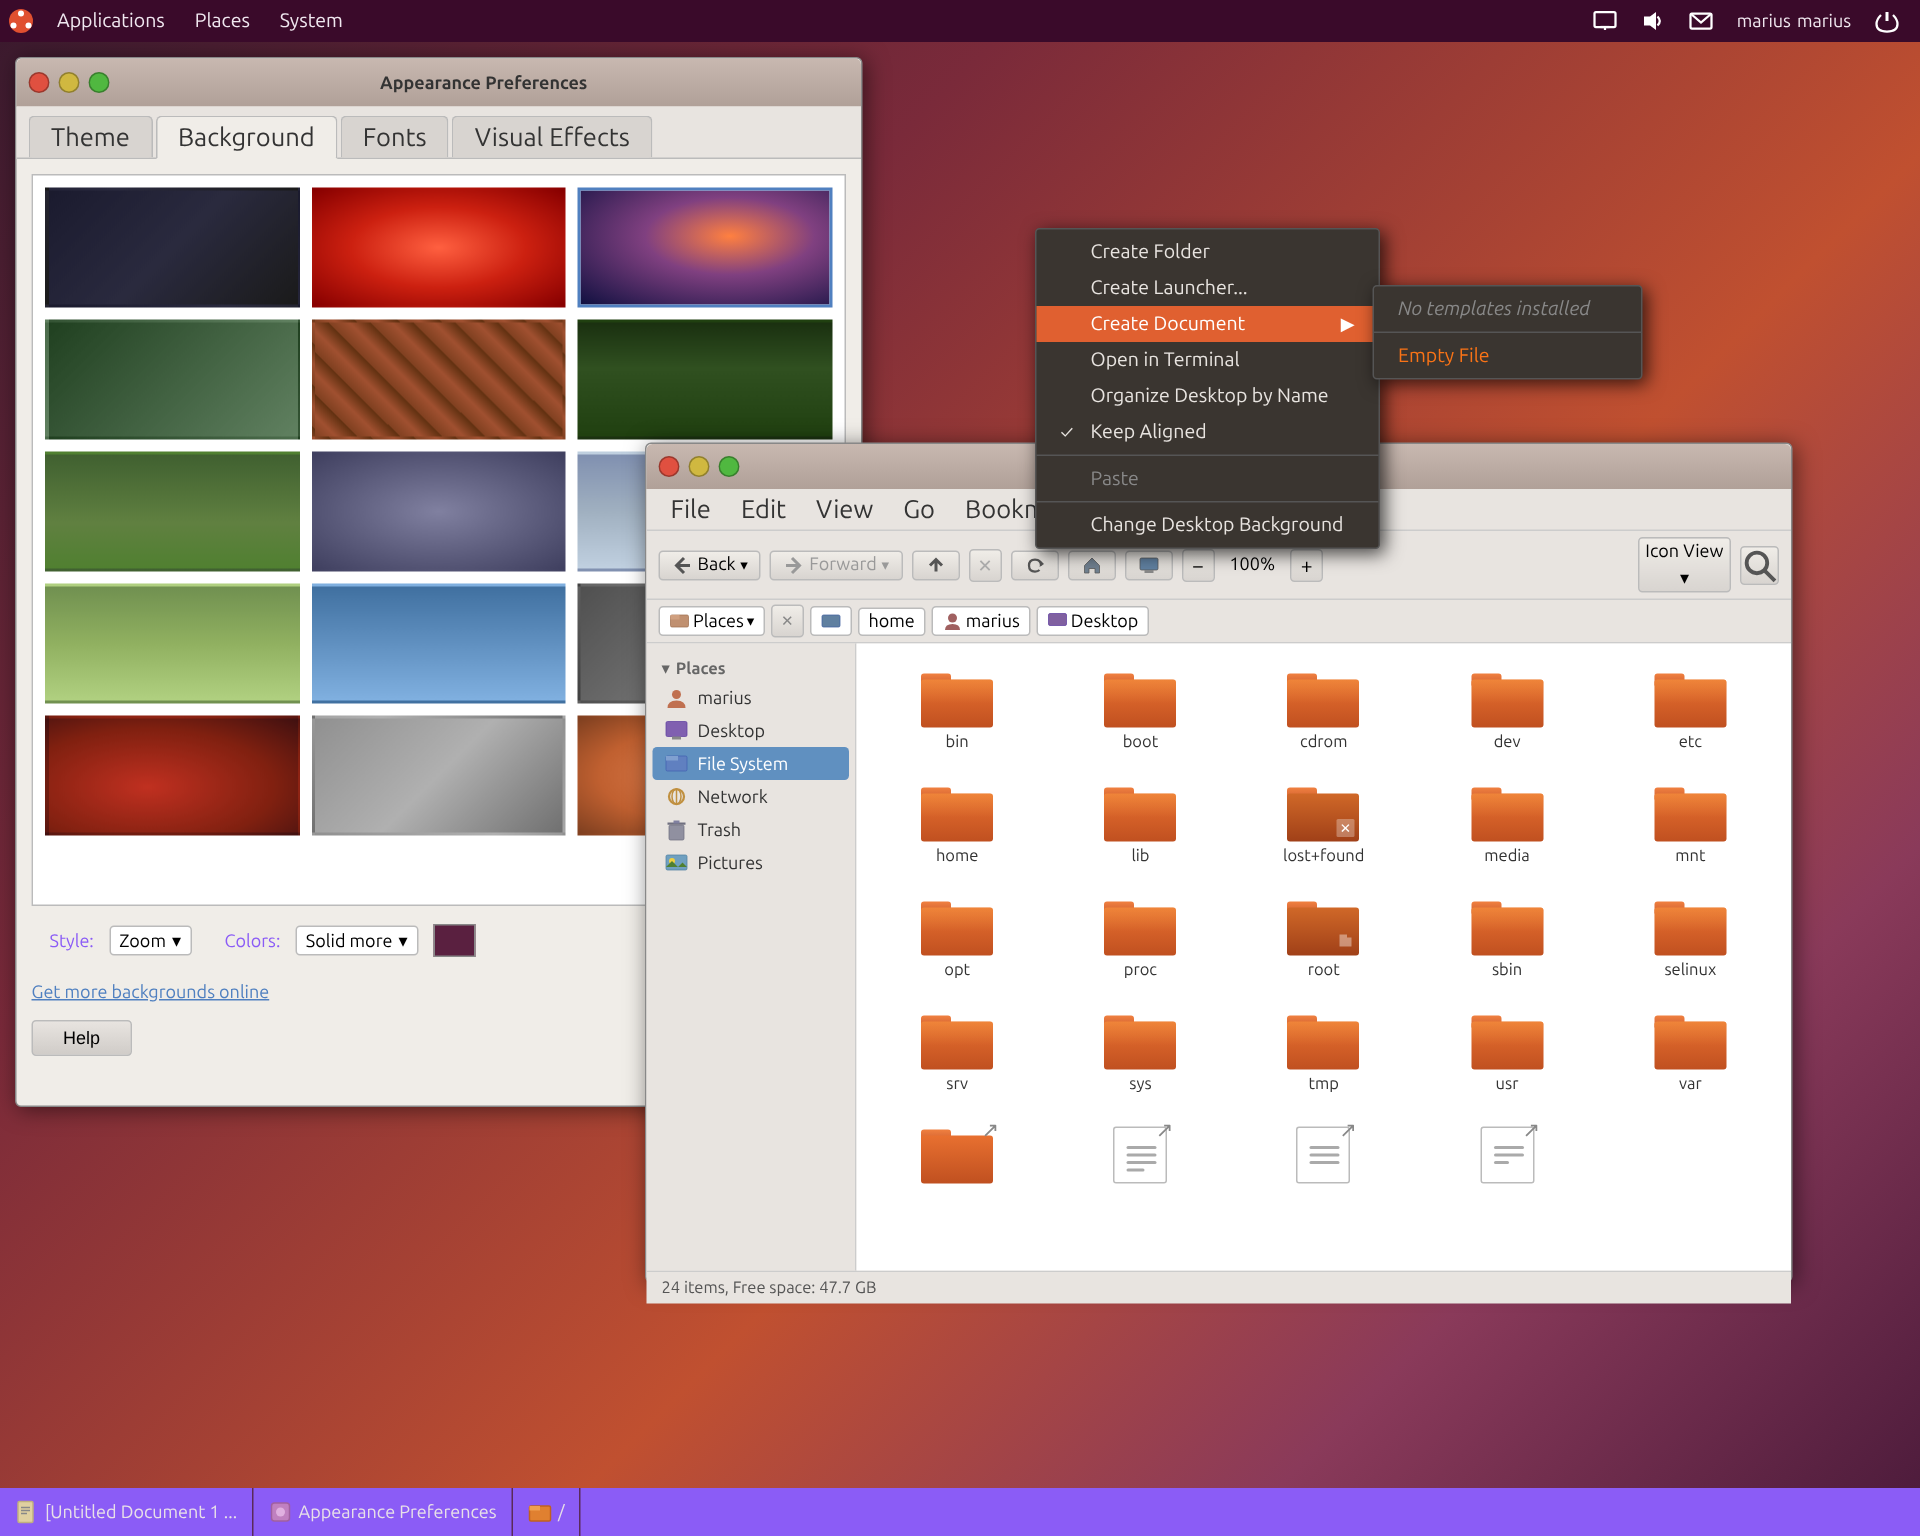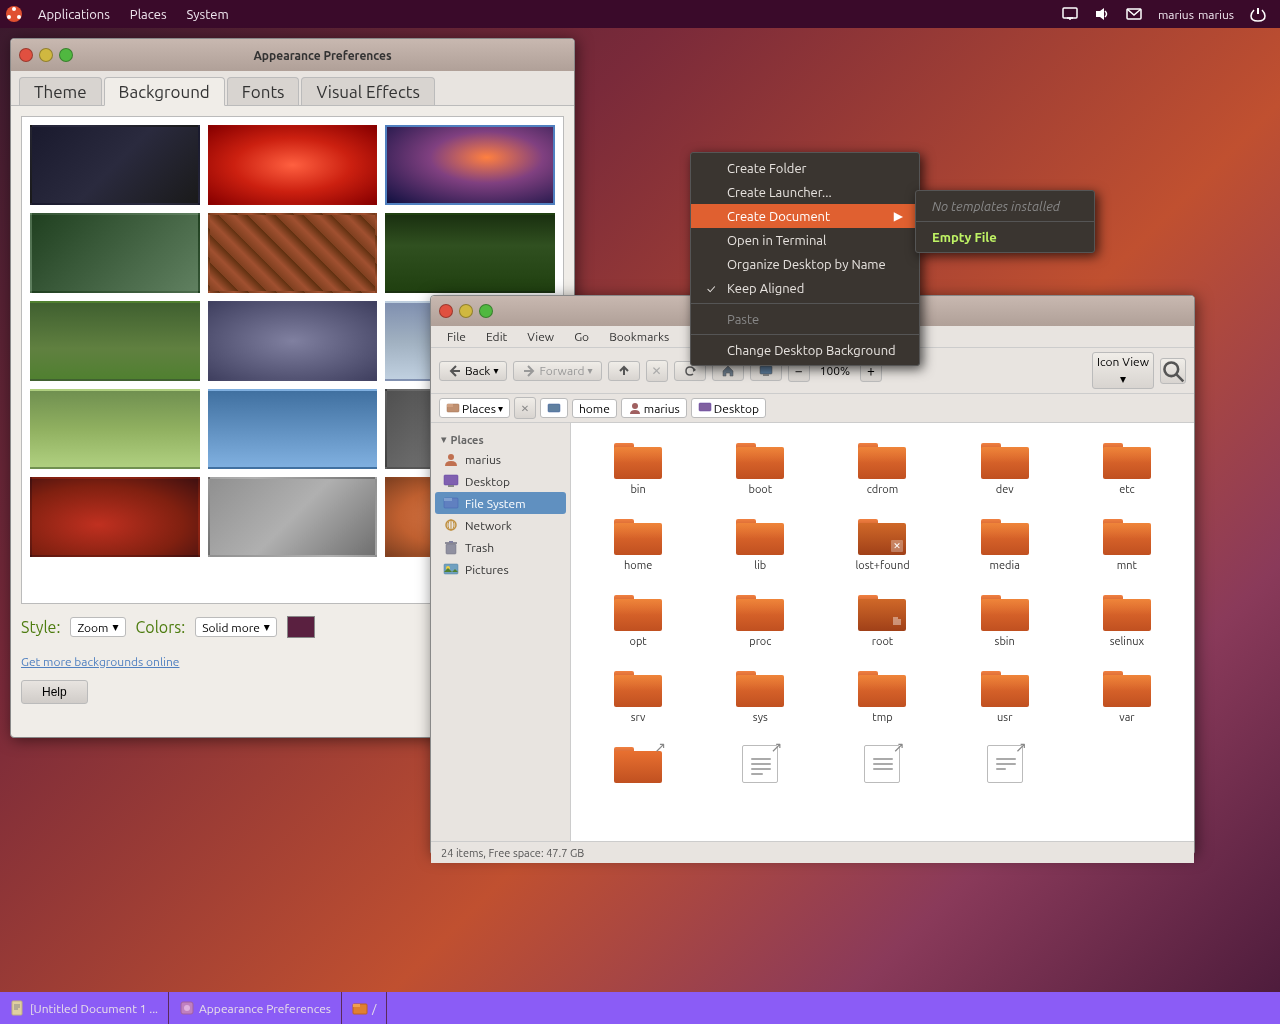--- a/index.html
+++ b/index.html
@@ -168,21 +168,21 @@
     .bg-red2 { background: radial-gradient(ellipse at 40% 60%, #c03020 0%, #802010 60%, #401010 100%); }
     .bg-gray { background: linear-gradient(135deg, #909090 0%, #b0b0b0 50%, #707070 100%); }
     .bg-orange2 { background: radial-gradient(ellipse at 50% 50%, #e08050 0%, #c06030 60%, #804020 100%); }
 
     .style-bar {
       display: flex;
       align-items: center;
       gap: 10px;
       padding: 4px 0;
     }
-    .style-label { font-size: 16px; color: #4d7c0f; }
+    .style-label { font-size: 12px; color: #8b5cf6; margin-left: 12px; }
     .style-select {
       padding: 2px 6px;
       border: 1px solid #bbb;
       border-radius: 3px;
       background: white;
       font-size: 12px;
       display: flex;
       align-items: center;
       gap: 4px;
       cursor: pointer;
@@ -249,21 +249,21 @@
     }
     .fm-menubar {
       display: flex;
       background: #e8e4e0;
       border-bottom: 1px solid #ccc;
       padding: 2px 8px;
       gap: 4px;
     }
     .fm-menu-item {
       padding: 2px 8px;
-      font-size: 12px;
+      font-size: 17px;
       cursor: pointer;
       color: #333;
     }
     .fm-toolbar {
       display: flex;
       align-items: center;
       padding: 4px 8px;
       gap: 6px;
       background: #e8e4e0;
       border-bottom: 1px solid #ccc;
@@ -481,23 +481,22 @@
       box-shadow: 3px 3px 12px rgba(0,0,0,0.7);
     }
     .submenu-item {
       padding: 5px 16px;
       font-size: 13px;
       color: #888;
       cursor: pointer;
       font-style: italic;
     }
     .submenu-item.active {
-      color: #bef264;
+      color: #f97316;
       font-style: normal;
-      font-weight: bold;
     }
 
     
     .taskbar {
       position: absolute;
       bottom: 0; left: 0; right: 0;
       height: 32px;
       background: #8b5cf6;
       display: flex;
       align-items: flex-start;

